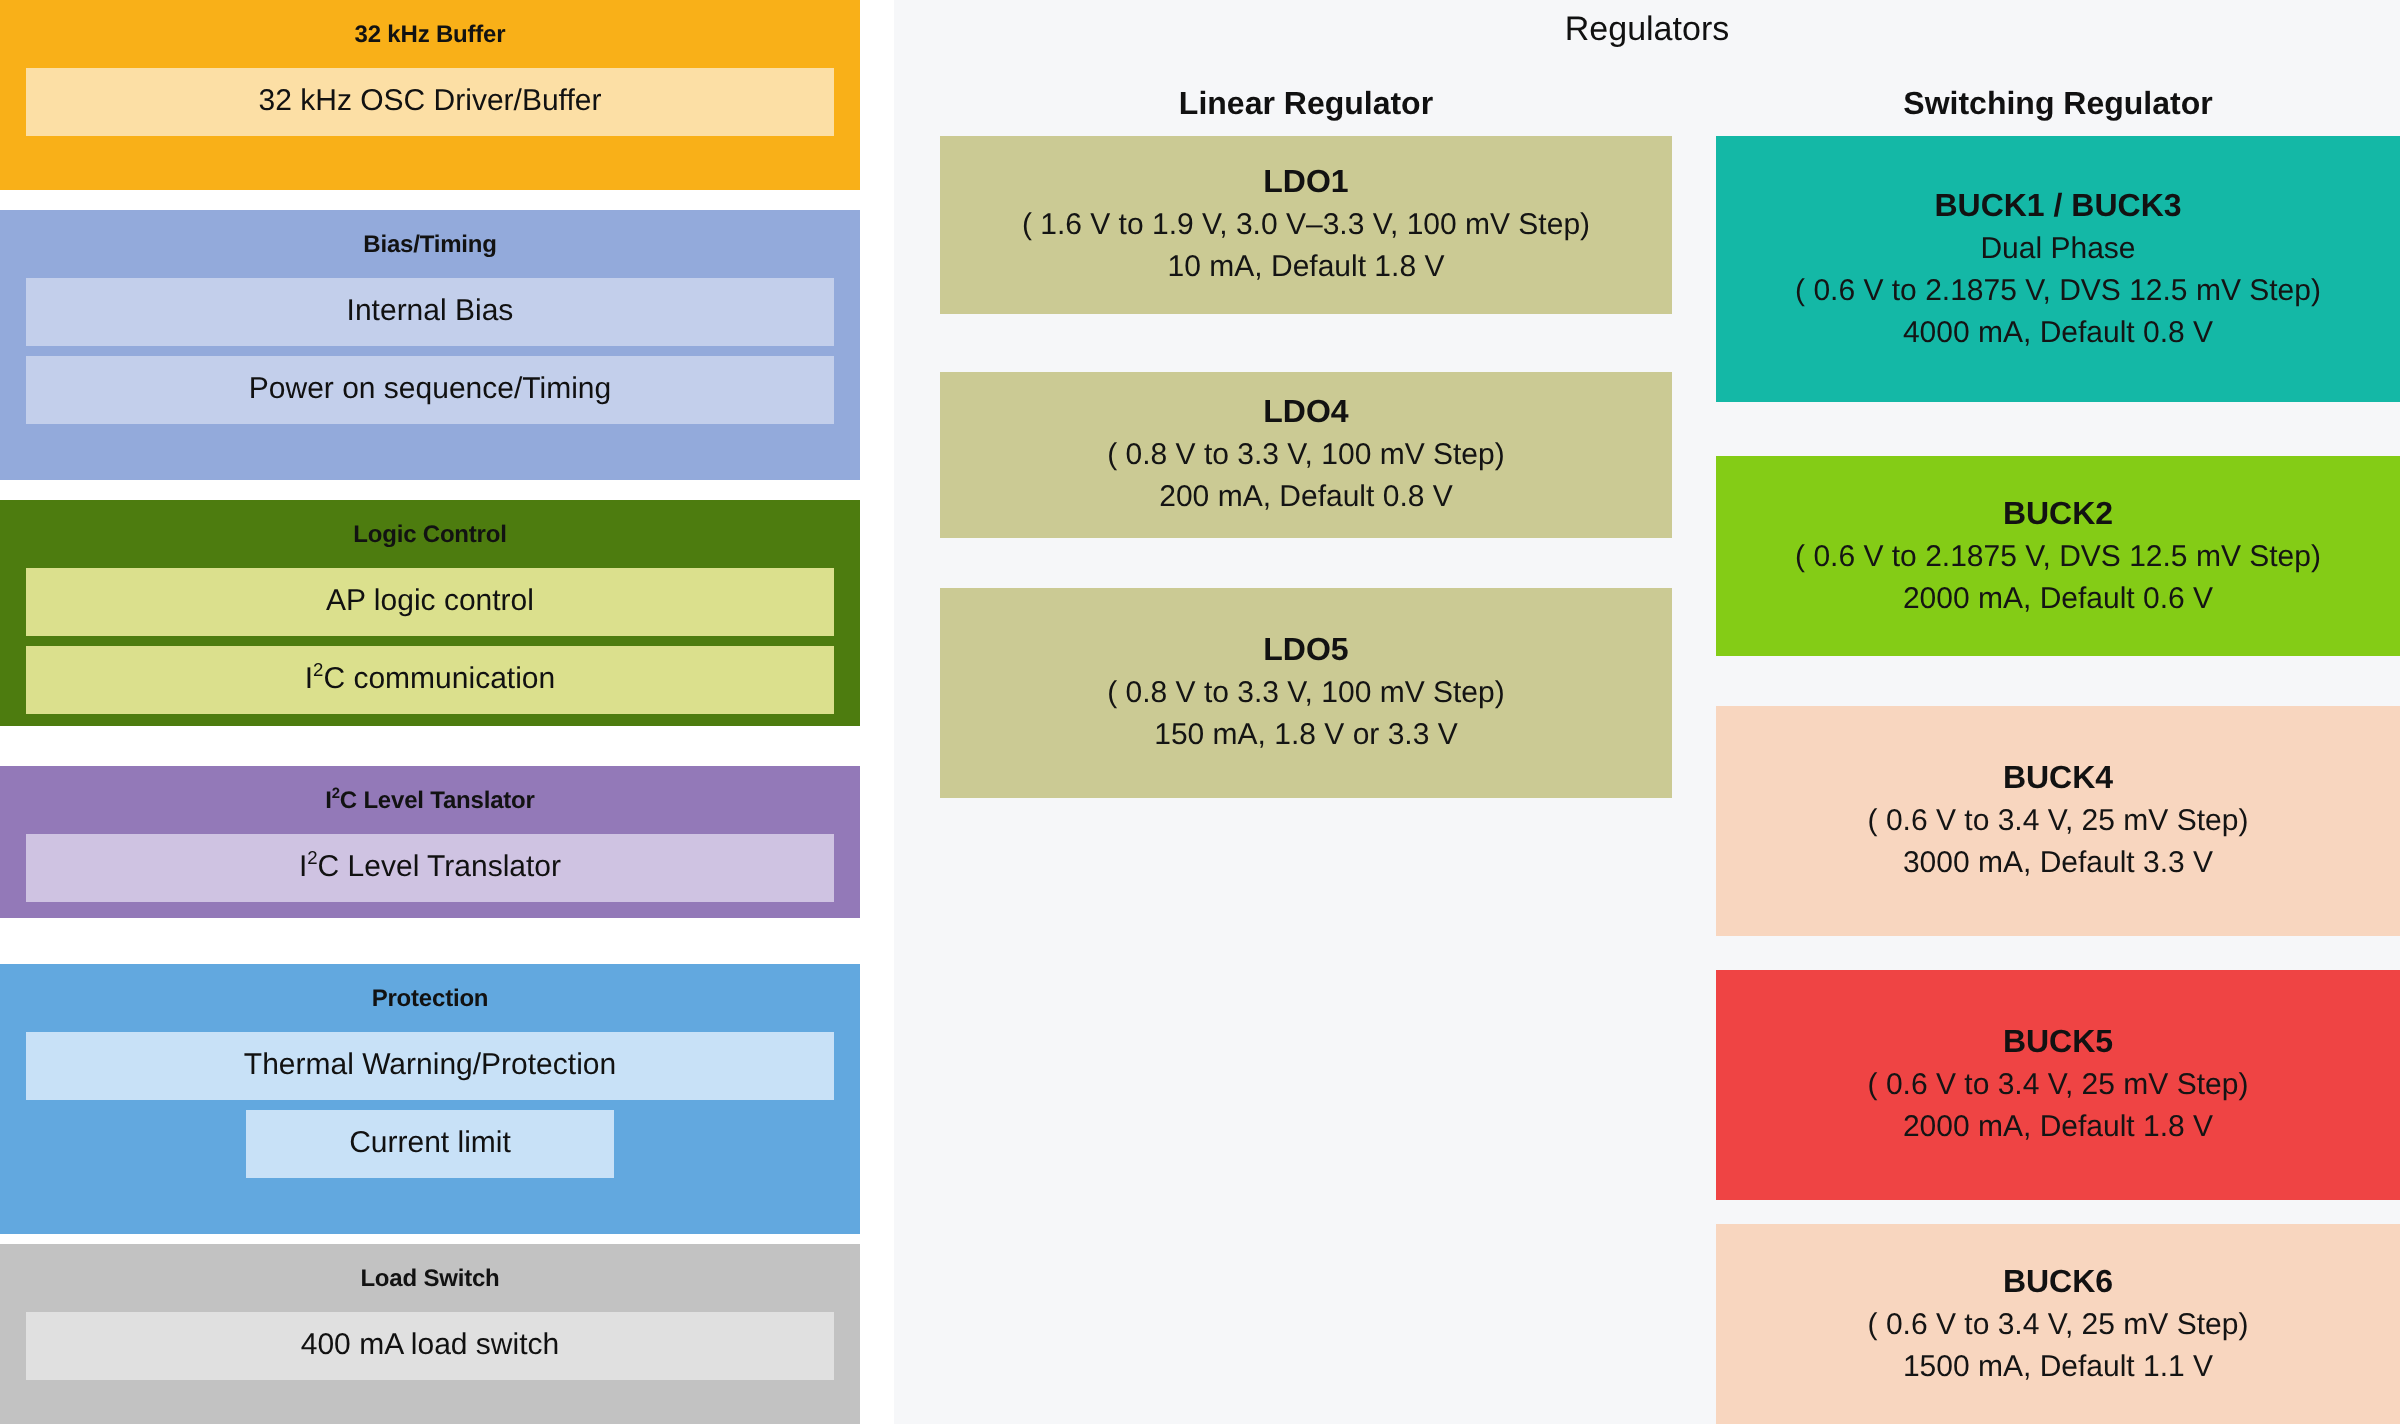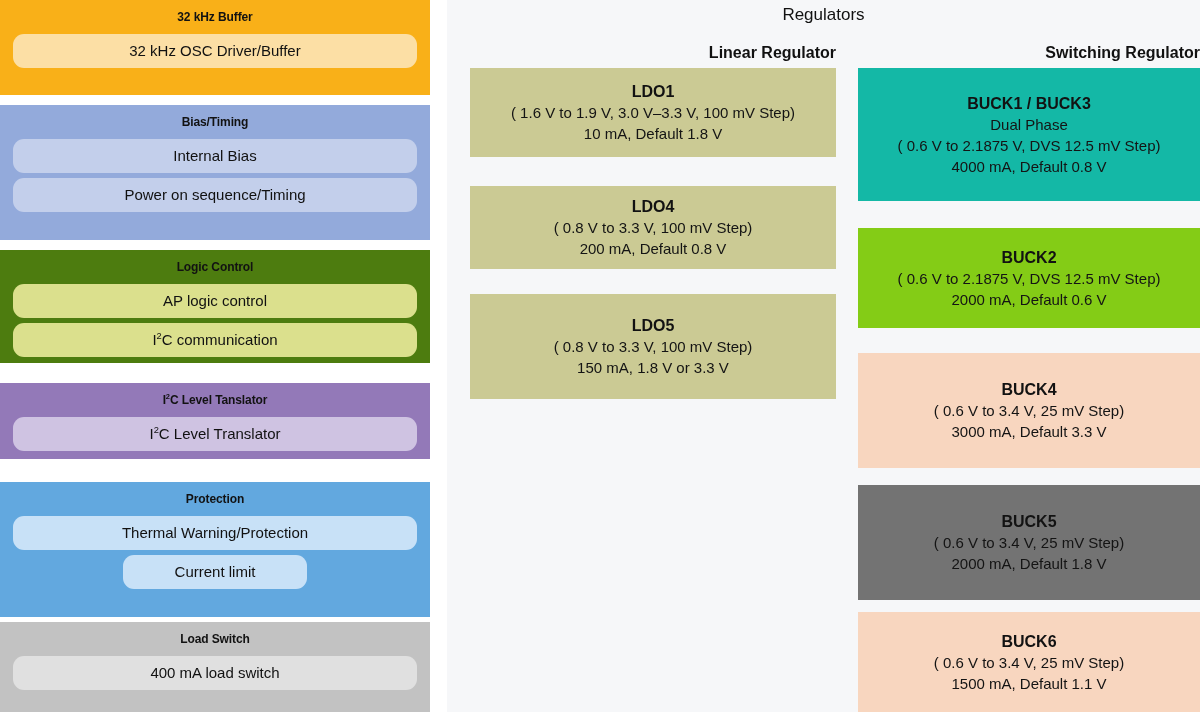--- a/index.html
+++ b/index.html
@@ -45,21 +45,20 @@
     color: #121212;
     letter-spacing: -0.1px;
   }
   .sub-box {
     margin: 5px 13px 0 13px;
     height: 34px;
     line-height: 34px;
     text-align: center;
     font-size: 15px;
     color: #111111;
-    border-radius: 11px;
   }
   .sub-box.narrow {
     margin-left: 123px;
     margin-right: 123px;
   }
 
   
   #right-panel {
     position: absolute;
     left: 447px;
@@ -76,21 +75,21 @@
     text-align: center;
     font-size: 17px;
     color: #111111;
   }
   .col-title {
     position: absolute;
     top: 44px;
     font-weight: bold;
     font-size: 16px;
     color: #111111;
-    text-align: right;
+    text-align: center;
   }
   #linear-col-title { left: 23px; width: 366px; }
   #switching-col-title { left: 411px; width: 342px; }
 
   .reg-box {
     position: absolute;
     box-sizing: border-box;
     text-align: center;
     display: flex;
     flex-direction: column;
@@ -176,21 +175,21 @@
       <div class="reg-box buck-box" style="left: 411px; top: 228px; width: 342px; height: 100px; background: #84cc16;">
         <div class="reg-name">BUCK2</div>
         <div class="reg-line">( 0.6 V to 2.1875 V, DVS 12.5 mV Step)</div>
         <div class="reg-line">2000 mA, Default 0.6 V</div>
       </div>
       <div class="reg-box buck-box" style="left: 411px; top: 353px; width: 342px; height: 115px; background: rgb(248, 214, 191);">
         <div class="reg-name">BUCK4</div>
         <div class="reg-line">( 0.6 V to 3.4 V, 25 mV Step)</div>
         <div class="reg-line">3000 mA, Default 3.3 V</div>
       </div>
-      <div class="reg-box buck-box" style="left: 411px; top: 485px; width: 342px; height: 115px; background: #737373;">
+      <div class="reg-box buck-box" style="left: 411px; top: 485px; width: 342px; height: 115px; background: #ef4444;">
         <div class="reg-name">BUCK5</div>
         <div class="reg-line">( 0.6 V to 3.4 V, 25 mV Step)</div>
         <div class="reg-line">2000 mA, Default 1.8 V</div>
       </div>
       <div class="reg-box buck-box" style="left: 411px; top: 612px; width: 342px; height: 100px; background: rgb(248, 214, 191);">
         <div class="reg-name">BUCK6</div>
         <div class="reg-line">( 0.6 V to 3.4 V, 25 mV Step)</div>
         <div class="reg-line">1500 mA, Default 1.1 V</div>
       </div>
     </div>

